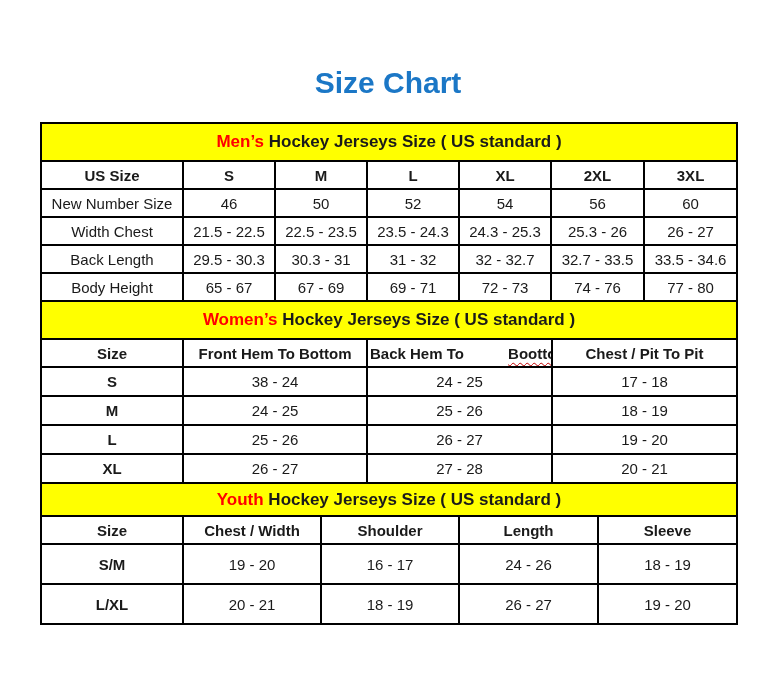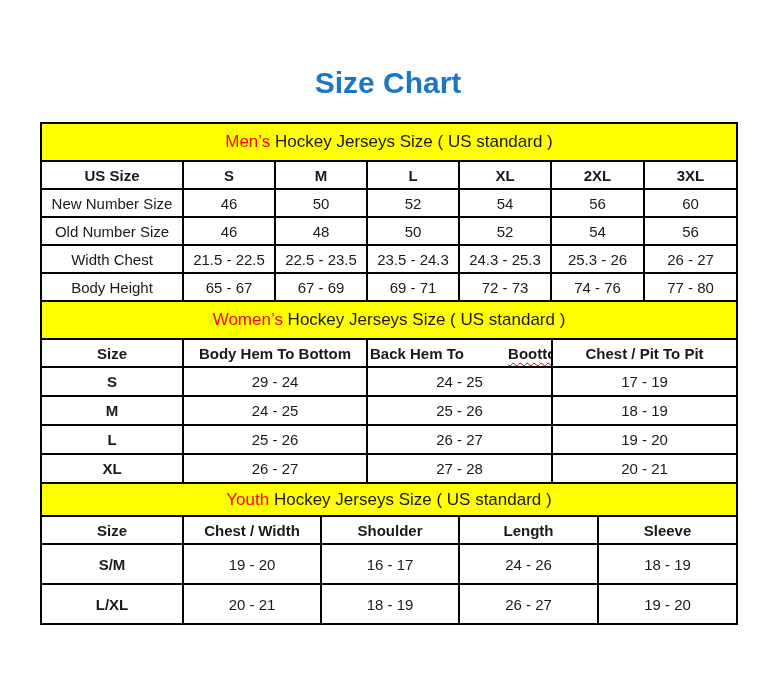--- a/index.html
+++ b/index.html
@@ -27,21 +27,21 @@
   }
   table + table{margin-top:-2px;}
   th,td{
     border:2px solid var(--border-black);
     text-align:center;vertical-align:middle;
     padding:0 2px;color:#1a1a1a;
     overflow:hidden;white-space:nowrap;
   }
   tr.section-row th{
     background:var(--section-yellow);
-    height:38px;font-size:17px;font-weight:normal;
+    height:38px;font-size:17px;font-weight:bold;
   }
   #youth-table tr.section-row th{height:33px;}
   .red-word{color:var(--accent-red);}
   tr.cols-row th{height:28px;font-size:15px;font-weight:bold;background:#FFFFFF;}
   td{height:28px;font-size:15px;font-weight:normal;}
   #womens-table td{height:29px;}
   #youth-table td{height:40px;}
   td.bold-label{font-weight:bold;}
   .wavy{
     text-decoration-line:underline;
@@ -85,36 +85,36 @@
       <tr>
         <td>New Number Size</td>
         <td>46</td>
         <td>50</td>
         <td>52</td>
         <td>54</td>
         <td>56</td>
         <td>60</td>
       </tr>
       <tr>
-        <td>Old Number Size</td>
-        <td>46</td>
-        <td>48</td>
-        <td>50</td>
-        <td>52</td>
-        <td>54</td>
-        <td>56</td>
-      </tr>
-      <tr>
         <td>Width Chest</td>
         <td>21.5 - 22.5</td>
         <td>22.5 - 23.5</td>
         <td>23.5 - 24.3</td>
         <td>24.3 - 25.3</td>
         <td>25.3 - 26</td>
         <td>26 - 27</td>
+      </tr>
+      <tr>
+        <td>Back Length</td>
+        <td>29.5 - 30.3</td>
+        <td>30.3 - 31</td>
+        <td>31 - 32</td>
+        <td>32 - 32.7</td>
+        <td>32.7 - 33.5</td>
+        <td>33.5 - 34.6</td>
       </tr>
       <tr>
         <td>Body Height</td>
         <td>65 - 67</td>
         <td>67 - 69</td>
         <td>69 - 71</td>
         <td>72 - 73</td>
         <td>74 - 76</td>
         <td>77 - 80</td>
       </tr>
@@ -127,29 +127,29 @@
         <col style="width:184px">
         <col style="width:185px">
         <col style="width:185px">
     </colgroup>
     <tbody>
       <tr class="section-row">
         <th colspan="4"><span class="red-word">Women’s</span><span> Hockey Jerseys Size ( US standard )</span></th>
       </tr>
       <tr class="cols-row">
         <th>Size</th>
-        <th>Body Hem To Bottom</th>
+        <th>Front Hem To Bottom</th>
         <th><span>Back Hem To </span><span class="wavy">Boottom</span></th>
         <th>Chest / Pit To Pit</th>
       </tr>
       <tr>
         <td class="bold-label">S</td>
-        <td>29 - 24</td>
+        <td>38 - 24</td>
         <td>24 - 25</td>
-        <td>17 - 19</td>
+        <td>17 - 18</td>
       </tr>
       <tr>
         <td class="bold-label">M</td>
         <td>24 - 25</td>
         <td>25 - 26</td>
         <td>18 - 19</td>
       </tr>
       <tr>
         <td class="bold-label">L</td>
         <td>25 - 26</td>

